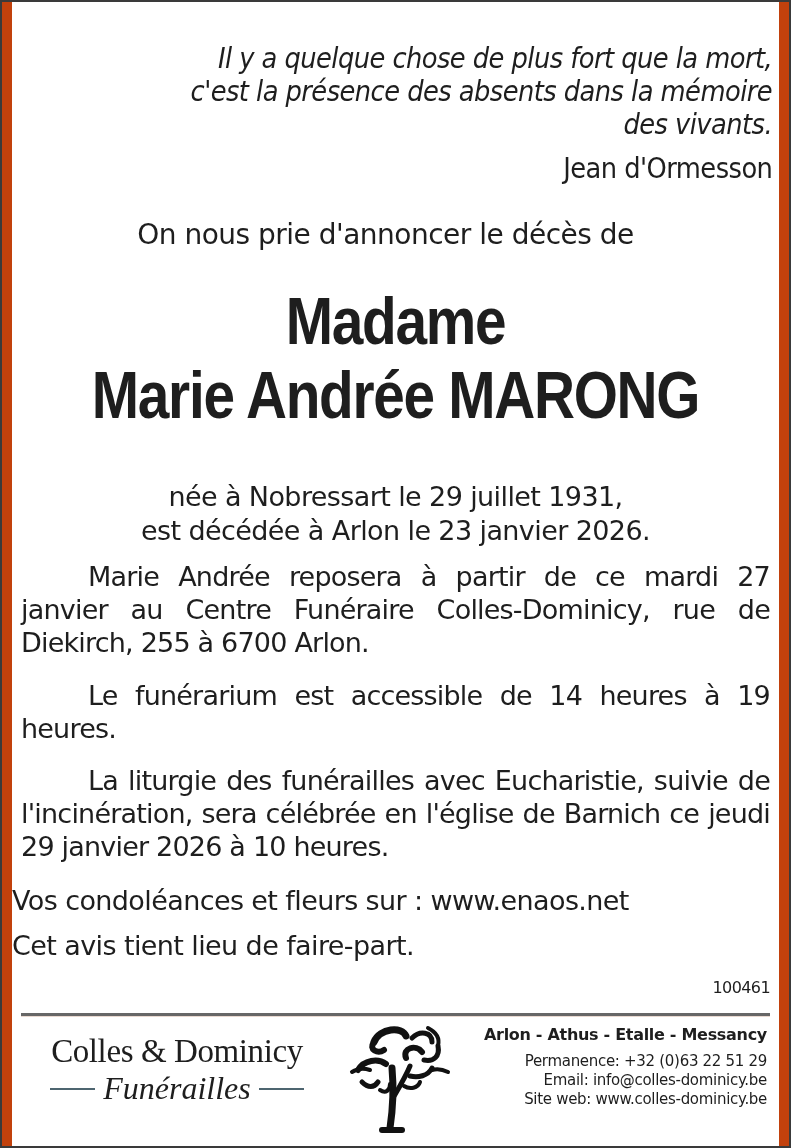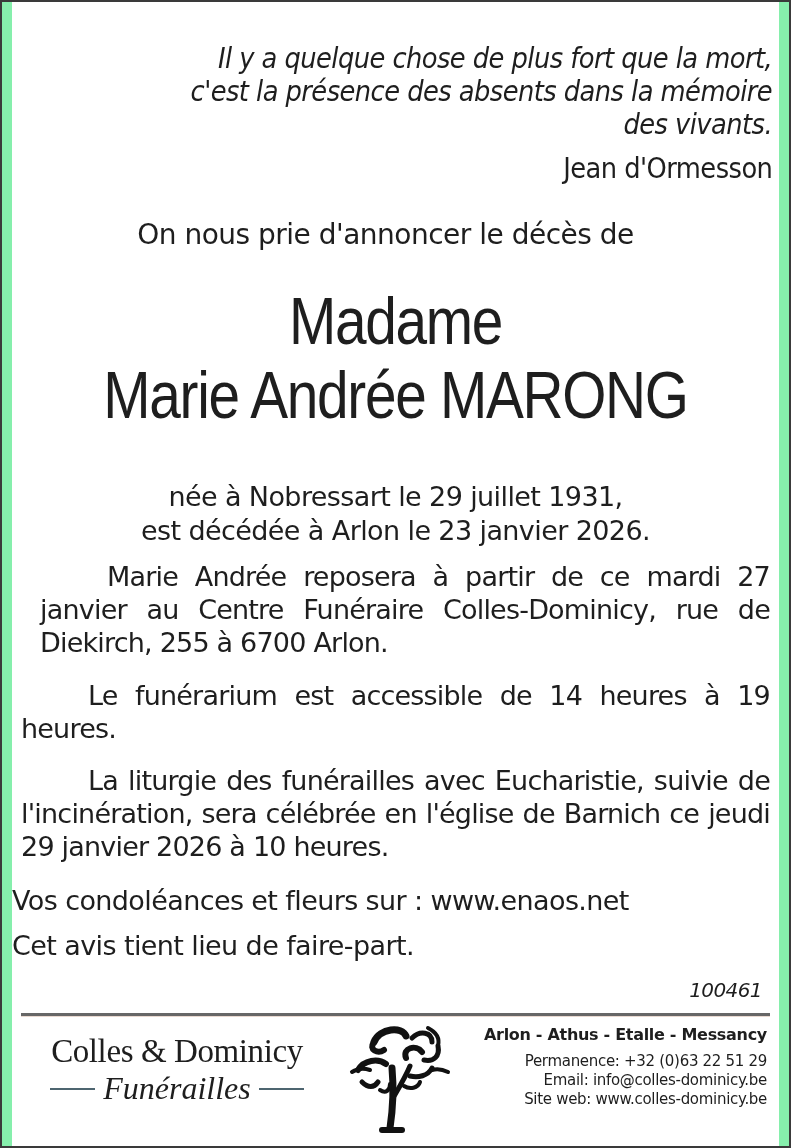--- a/index.html
+++ b/index.html
@@ -2,21 +2,21 @@
 <html><head>
   <meta charset="utf-8">
   <style>
     html, body { margin: 0; padding: 0; background: #ffffff; }
     body { width: 791px; height: 1148px; overflow: hidden; }
     .frame {
       position: relative;
       width: 791px; height: 1148px;
       box-sizing: border-box;
       border: 2px solid #3a3a3a;
-      background: #86efac;
+      background: #c2410c;
     }
     .sheet {
       position: absolute;
       left: 10px; right: 10px; top: 0; bottom: 0;
       background: #ffffff;
       color: #1e1e1e;
       font-family: "DejaVu Sans", sans-serif;
     }
     .quote {
       position: absolute;
@@ -46,21 +46,21 @@
       font-size: 28px;
       line-height: 34px;
       padding-right: 20px;
       letter-spacing: -0.5px;
     }
     .name-block {
       position: absolute;
       left: 0; right: 0; top: 282px;
       text-align: center;
       font-family: "Liberation Sans", sans-serif;
-      font-weight: normal;
+      font-weight: bold;
       font-size: 66px;
       line-height: 74px;
       letter-spacing: -1.5px;
     }
     .name-block div { transform: scaleX(0.86); transform-origin: center; white-space: nowrap; }
     .dates {
       position: absolute;
       left: 0; right: 0; top: 478px;
       text-align: center;
       font-size: 27px;
@@ -71,35 +71,35 @@
       position: absolute;
       left: 9px; right: 9px;
       font-size: 27px;
       line-height: 33px;
       text-align: justify;
       text-align-last: left;
       letter-spacing: -0.8px;
       word-spacing: 0px;
     }
     .para .indent { display: inline-block; width: 67px; }
-    .p1 { top: 558px; margin-left: 19px; }
+    .p1 { top: 558px; }
     .p2 { top: 677px; }
     .p3 { top: 762px; }
     .center-line {
       position: absolute; left: 0; right: 0;
       text-align: left;
       font-size: 27px;
       line-height: 34px;
       letter-spacing: -0.6px;
     }
     .condol { top: 882px; }
     .notice { top: 927px; }
     .ref {
-      position: absolute; right: 17px; top: 976px;
-      font-size: 20px; letter-spacing: -0.6px; font-style: italic;
+      position: absolute; right: 9px; top: 976px;
+      font-size: 16px; letter-spacing: -0.6px;
     }
     .separator {
       position: absolute; left: 9px; right: 9px; top: 1011px;
       height: 3px; background: #676767;
       border-bottom: 1px solid #e9d9d0;
     }
     .footer-left {
       position: absolute; left: 20px; top: 1030px; width: 290px;
       text-align: center;
       font-family: "Liberation Serif", serif;

